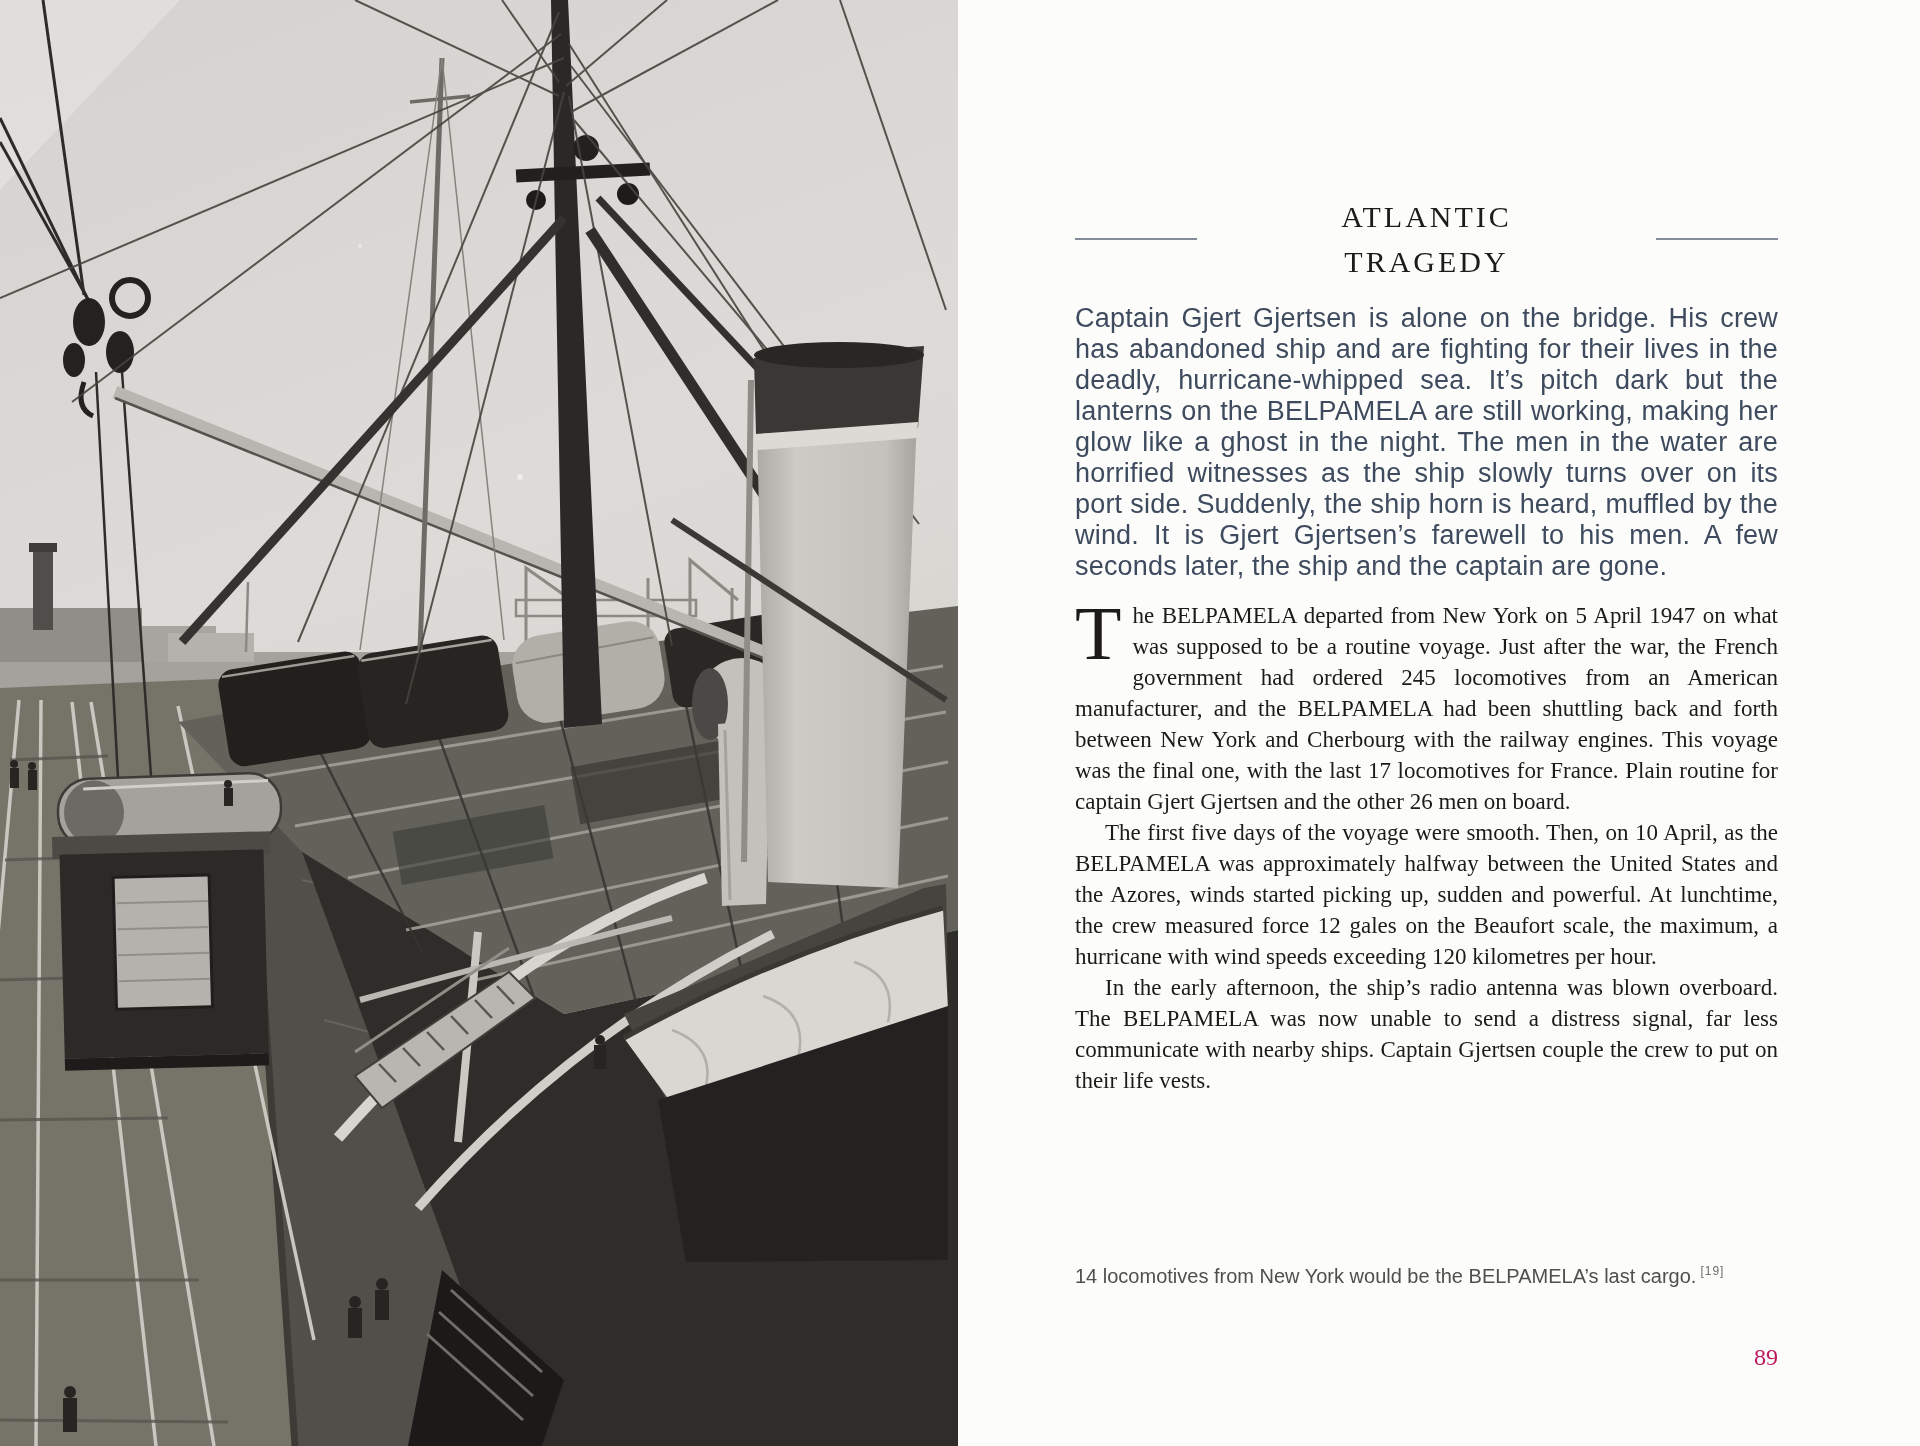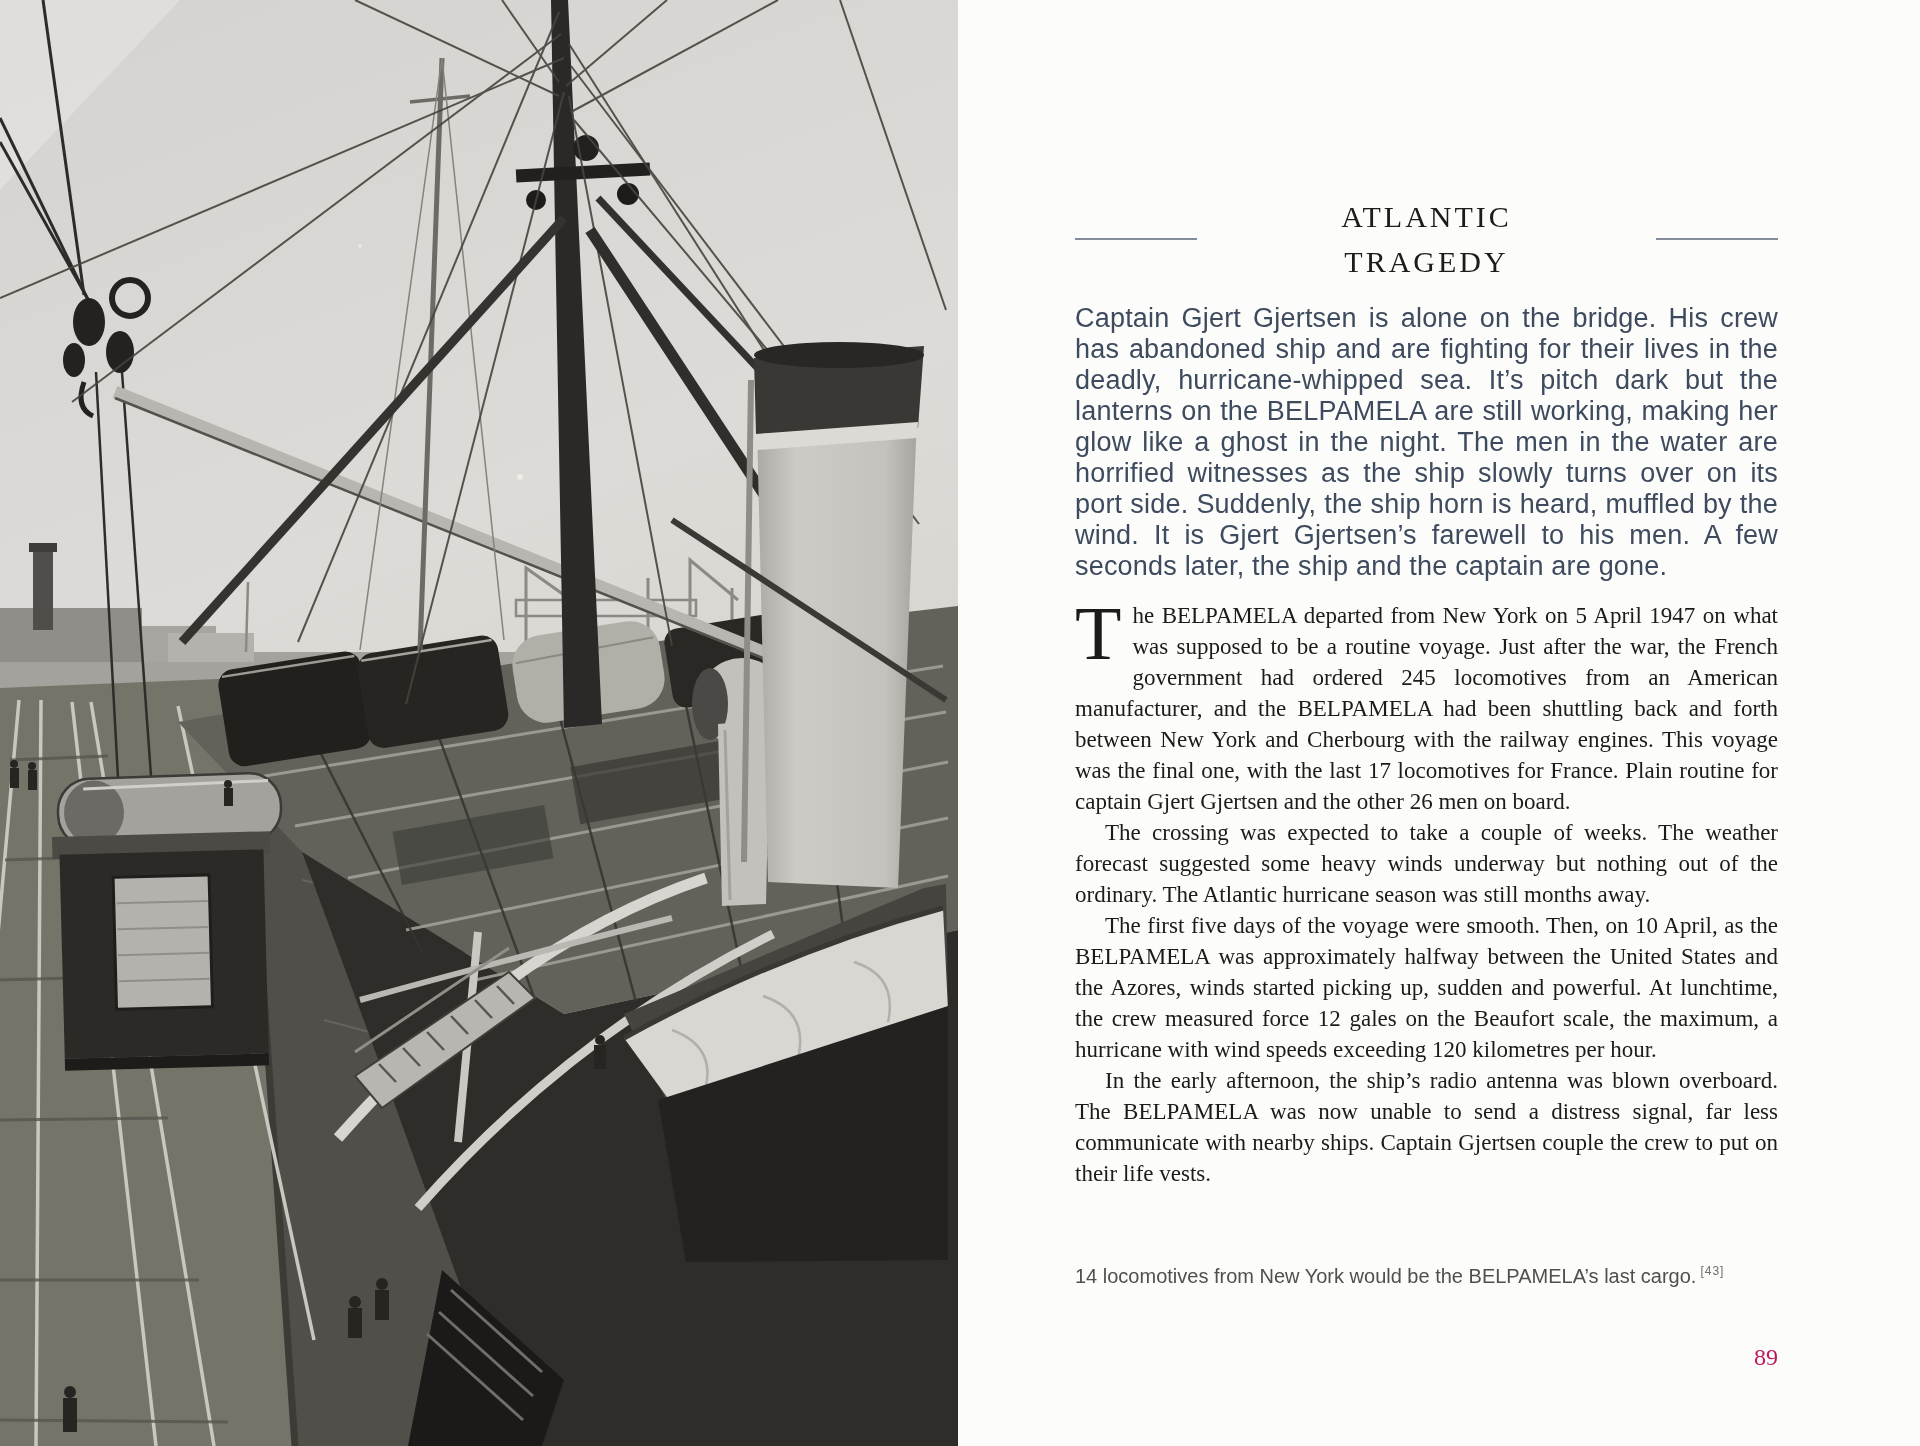--- a/index.html
+++ b/index.html
@@ -302,22 +302,21 @@
         <span>ATLANTIC</span>
         <span>TRAGEDY</span>
       </h1>
       <div class="rule"></div>
     </div>
 
     <p class="col intro">Captain Gjert Gjertsen is alone on the bridge. His crew has abandoned ship and are fighting for their lives in the deadly, hurricane-whipped sea. It’s pitch dark but the lanterns on the BELPAMELA are still working, making her glow like a ghost in the night. The men in the water are horrified witnesses as the ship slowly turns over on its port side. Suddenly, the ship horn is heard, muffled by the wind. It is Gjert Gjertsen’s farewell to his men. A few seconds later, the ship and the captain are gone.</p>
 
     <div class="col body-text">
       <p><span class="drop-cap">T</span><span>he BELPAMELA departed from New York on 5 April 1947 on what was supposed to be a routine voyage. Just after the war, the French government had ordered 245 locomotives from an American manufacturer, and the BELPAMELA had been shuttling back and forth between New York and Cherbourg with the railway engines. This voyage was the final one, with the last 17 locomotives for France. Plain routine for captain Gjert Gjertsen and the other 26 men on board.</span></p>
-      <p class="indent">The crossing was expected to take a couple of weeks. The weather forecast suggested some heavy winds underway but nothing out of the ordinary. The Atlantic hurricane season was still months away.</p>
       <p class="indent">The first five days of the voyage were smooth. Then, on 10 April, as the BELPAMELA was approximately halfway between the United States and the Azores, winds started picking up, sudden and powerful. At lunchtime, the crew measured force 12 gales on the Beaufort scale, the maximum, a hurricane with wind speeds exceeding 120 kilometres per hour.</p>
       <p class="indent">In the early afternoon, the ship’s radio antenna was blown overboard. The BELPAMELA was now unable to send a distress signal, far less communicate with nearby ships. Captain Gjertsen couple the crew to put on their life vests.</p>
     </div>
 
-    <p class="col caption"><span>14 locomotives from New York would be the BELPAMELA’s last cargo.</span><sup>[43]</sup></p>
+    <p class="col caption"><span>14 locomotives from New York would be the BELPAMELA’s last cargo.</span><sup>[19]</sup></p>
 
     <div class="col page-number">89</div>
   </div>
 </div>
 
 </body></html>

